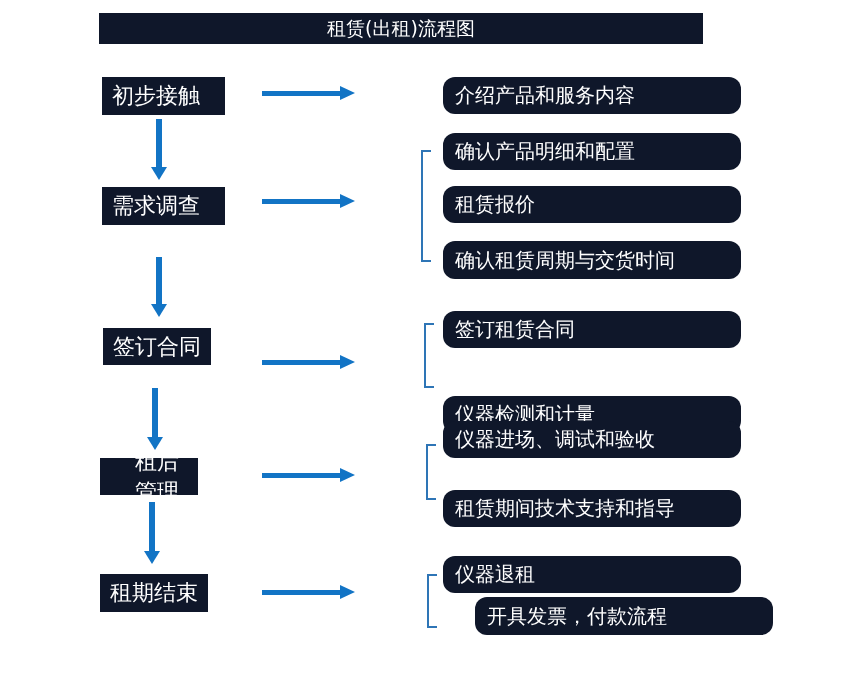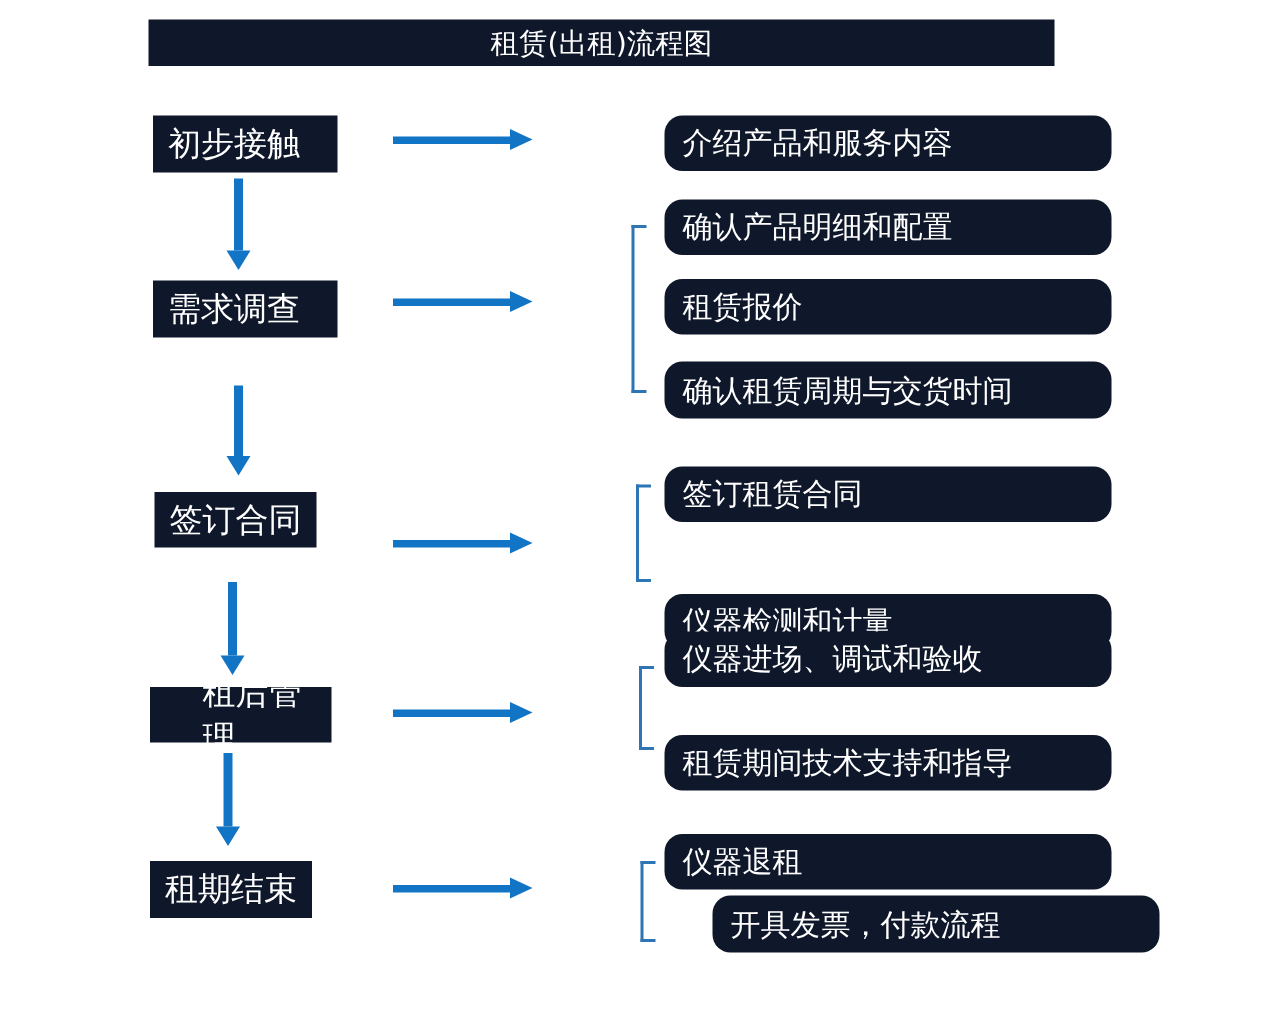--- a/index.html
+++ b/index.html
@@ -31,21 +31,21 @@
   }
   .detail{
     left:443px;width:298px;height:37px;
     font-size:20px;
     padding-left:12px;
     border-radius:12px;
   }
   .s1{left:102px;top:77px;width:123px;}
   .s2{left:102px;top:187px;width:123px;}
   .s3{left:103px;top:328px;width:108px;height:37px;}
-  .s4{left:100px;top:458px;width:121px;height:37px;padding-left:35px;}
+  .s4{left:100px;top:458px;width:98px;height:37px;padding-left:35px;}
   .s5{left:100px;top:574px;width:108px;}
   .d1{top:77px;}
   .d2{top:133px;}
   .d3{top:186px;}
   .d4{top:241px;height:38px;text-align:center;}
   .d5{top:311px;}
   .d6{top:360px;margin-top:36px;}
   .d7{top:421px;}
   .d8{top:490px;}
   .d9{top:556px;}

